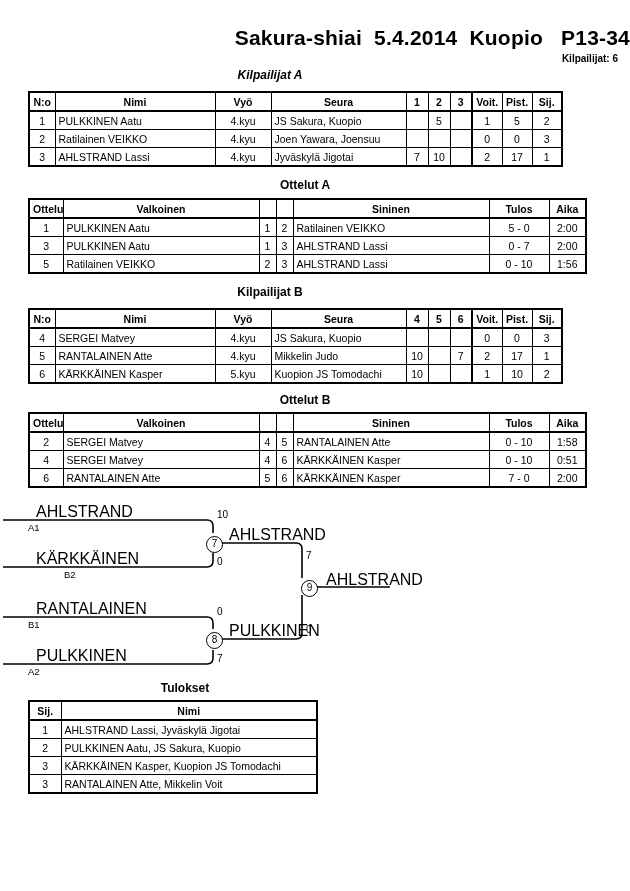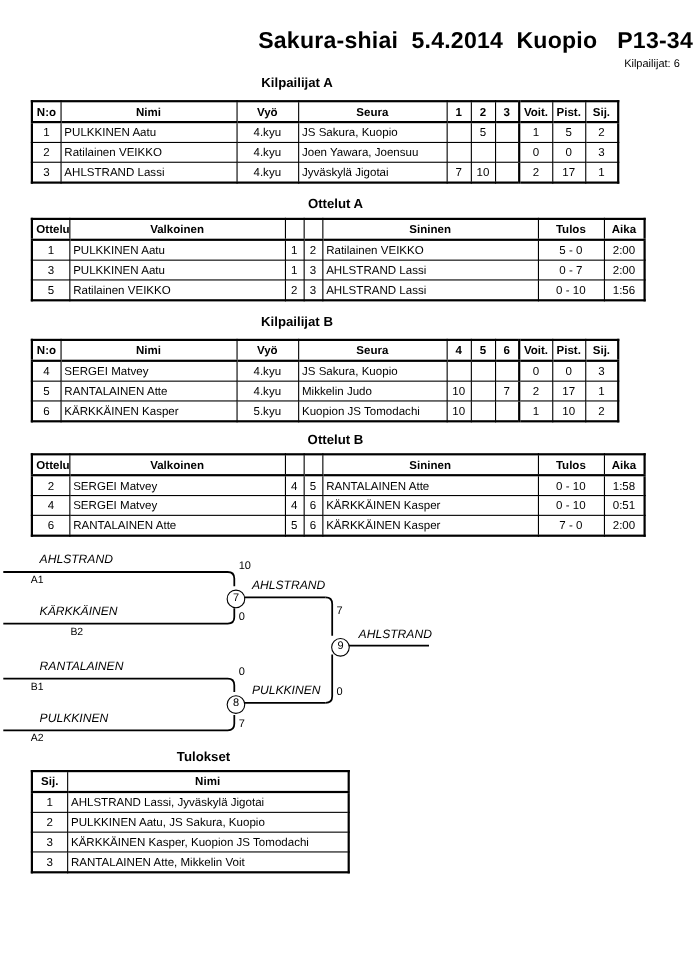--- a/index.html
+++ b/index.html
@@ -26,21 +26,21 @@
     font-size: 21px;
     font-weight: bold;
     letter-spacing: 0.2px;
     white-space: pre;
   }
   .entrant-count {
     position: absolute;
     top: 53px;
     right: 12px;
     font-size: 10px;
-    font-weight: normal;
+    font-weight: bold;
   }
 
   
   .section-caption {
     position: absolute;
     font-size: 12px;
     font-weight: bold;
     text-align: center;
   }
 
@@ -77,23 +77,22 @@
   
   .bracket {
     position: absolute;
     left: 0;
     top: 495px;
     width: 630px;
     height: 180px;
   }
   .bracket .lbl {
     position: absolute;
-    font-size: 11px;
+    font-size: 16px;
     white-space: nowrap;
-    font-style: italic;
   }
   .bracket .seed {
     position: absolute;
     font-size: 9.5px;
     white-space: nowrap;
   }
   .bracket .score {
     position: absolute;
     font-size: 10px;
     white-space: nowrap;
@@ -113,21 +112,21 @@
 
   
   .results-table td { height: 18px; line-height: 17px; }
 </style>
 </head>
 <body>
 
 <div class="doc-title">Sakura-shiai  5.4.2014  Kuopio   P13-34</div>
 <div class="entrant-count">Kilpailijat: 6</div>
 
-<div class="section-caption" style="left:25px; top:68px; width:490px;">Kilpailijat A</div>
+<div class="section-caption" style="left:25px; top:68px; width:490px;font-style:italic;">Kilpailijat A</div>
 
 <table class="grid" style="left:28px; top:91px; width:485px;">
   <colgroup>
     <col style="width:26px">
       <col style="width:160px">
       <col style="width:56px">
       <col style="width:135px">
     <col style="width:22px">
       <col style="width:22px">
       <col style="width:22px">

